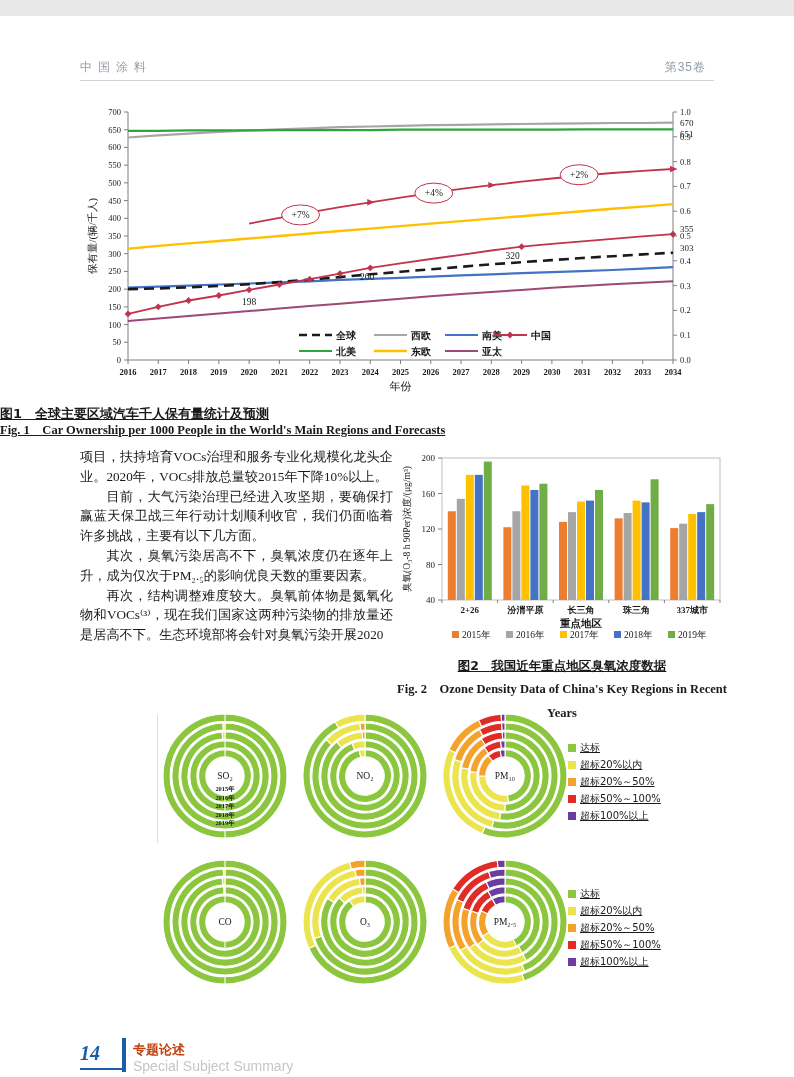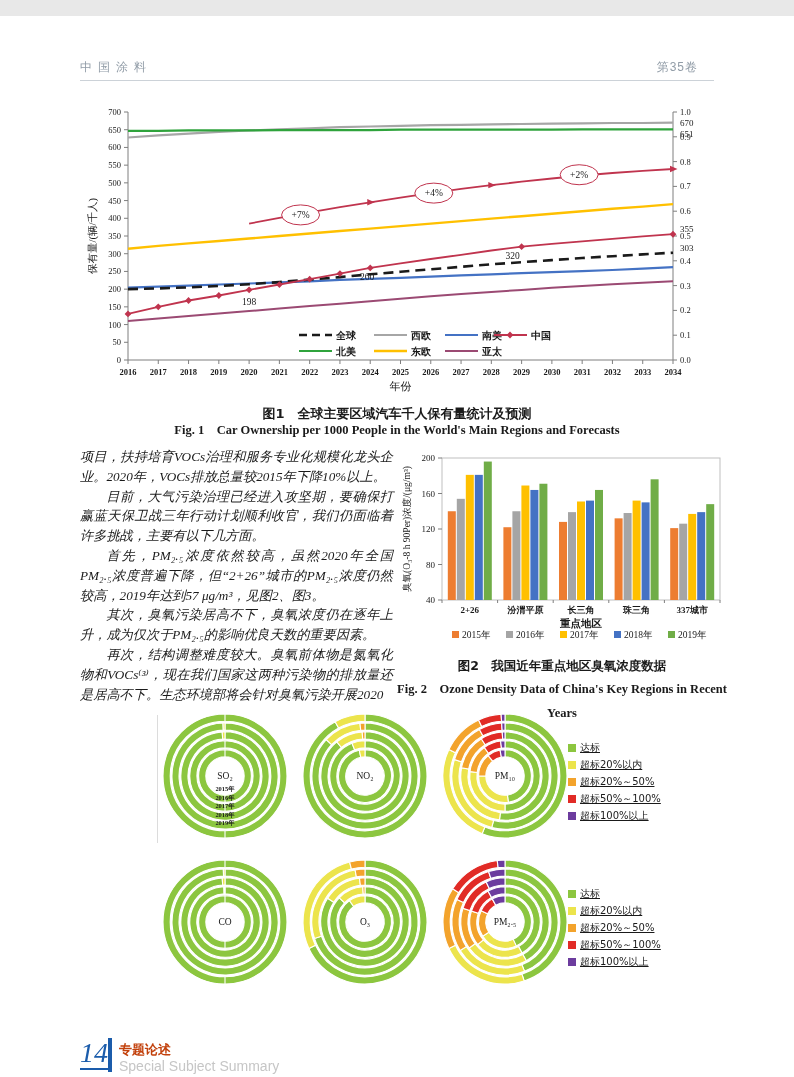--- a/index.html
+++ b/index.html
@@ -2,45 +2,45 @@
 <html><head>
 <meta charset="utf-8">
 <style>
   html,body{margin:0;padding:0;background:#e8e8e8;}
   .page{position:relative;width:794px;height:1077px;background:#ffffff;margin:16px auto;
         font-family:"Liberation Serif","DejaVu Serif",serif;color:#1a1a1a;overflow:hidden;}
   
   .hdr{position:absolute;left:80px;right:80px;top:42px;height:22px;border-bottom:1px solid #ccd2d8;
        font-family:"Liberation Sans","DejaVu Sans",sans-serif;font-size:12px;color:#919ca7;}
   .hdr .jl{position:absolute;left:0;bottom:4px;letter-spacing:6px;}
-  .hdr .vol{position:absolute;right:16px;bottom:4px;letter-spacing:1px;}
+  .hdr .vol{position:absolute;right:8px;bottom:4px;letter-spacing:1px;}
   
   .fig1{position:absolute;left:82px;top:86px;width:640px;height:302px;}
-  .cap{position:absolute;left:0;width:794px;text-align:center;line-height:17px;}
+  .cap{position:absolute;left:0;width:794px;text-align:left;line-height:17px;text-decoration:underline;}
   .cap .zh{font-family:"DejaVu Sans","Liberation Sans",sans-serif;font-weight:bold;font-size:13px;}
   .cap .en{font-family:"Liberation Serif","DejaVu Serif",serif;font-weight:bold;font-size:12.5px;}
   .cap1{top:389px;}
   
-  .coltext{position:absolute;left:80px;top:431px;width:313px;font-size:13.2px;line-height:19.8px;text-align:justify;font-style:italic;}
+  .coltext{position:absolute;left:80px;top:431px;width:313px;font-size:13.2px;line-height:19.8px;text-align:justify;}
   .coltext p{margin:0;text-indent:2em;}
   .coltext p.noindent{text-indent:0;}
   .fig2col{position:absolute;left:396px;top:432px;width:332px;text-align:center;}
-  .fig2col .zh{font-family:"DejaVu Sans","Liberation Sans",sans-serif;font-weight:bold;font-size:12.5px;margin-top:4px;}
+  .fig2col .zh{font-family:"DejaVu Sans","Liberation Sans",sans-serif;font-weight:bold;font-size:12.5px;margin-top:4px;text-decoration:underline;}
   .fig2col .en{font-weight:bold;font-size:12.5px;line-height:24px;margin-top:2px;}
   
   .fig3{position:absolute;left:80px;top:693px;width:648px;height:330px;}
   .donut{position:absolute;width:126px;height:126px;}
   .f3legend{position:absolute;width:150px;font-family:"DejaVu Sans","Liberation Sans",sans-serif;font-size:10px;color:#1a1a1a;}
   .f3legend .li{display:flex;align-items:center;height:17px;text-decoration:underline;}
   .f3legend .sq{width:8px;height:8px;margin-right:4px;flex:none;}
   .vdiv{position:absolute;left:77px;top:6px;width:1px;height:128px;background:#dcdcdc;}
   .cap3{top:959px;}
   
   .ftr{position:absolute;left:80px;top:1022px;display:flex;align-items:flex-start;}
-  .ftr .pg{font-style:italic;font-weight:normal;font-size:28px;color:#1b5cab;line-height:30px;padding-right:0;border-bottom:2px solid #1b5cab;}
+  .ftr .pg{font-style:italic;font-weight:bold;font-size:20px;color:#1b5cab;line-height:30px;padding-right:22px;border-bottom:2px solid #1b5cab;}
   .ftr .bar{width:4px;height:34px;background:#1b5cab;margin-right:7px;}
   .ftr .sec-zh{font-family:"DejaVu Sans","Liberation Sans",sans-serif;font-weight:bold;font-size:13px;color:#c2410c;line-height:16px;margin-top:4px;}
   .ftr .sec-en{font-family:"Liberation Sans","DejaVu Sans",sans-serif;font-size:14px;color:#c6c6c6;}
   
   svg text{font-family:"Liberation Serif","DejaVu Serif",serif;fill:#1a1a1a;}
   svg .sanst{font-family:"DejaVu Sans","Liberation Sans",sans-serif;}
 </style>
 </head>
 <body>
 
@@ -202,21 +202,20 @@
   </div>
 
   <div class="cap cap1">
     <div class="zh">图1　全球主要区域汽车千人保有量统计及预测</div>
     <div class="en">Fig. 1　Car Ownership per 1000 People in the World's Main Regions and Forecasts</div>
   </div>
 
   <div class="coltext">
     <p class="noindent">项目，扶持培育VOCs治理和服务专业化规模化龙头企业。2020年，VOCs排放总量较2015年下降10%以上。</p>
     <p>目前，大气污染治理已经进入攻坚期，要确保打赢蓝天保卫战三年行动计划顺利收官，我们仍面临着许多挑战，主要有以下几方面。</p>
-    <p>首先，PM₂.₅浓度依然较高，虽然2020年全国PM₂.₅浓度普遍下降，但“2+26”城市的PM₂.₅浓度仍然较高，2019年达到57 μg/m³，见图2、图3。</p>
     <p>其次，臭氧污染居高不下，臭氧浓度仍在逐年上升，成为仅次于PM₂.₅的影响优良天数的重要因素。</p>
     <p>再次，结构调整难度较大。臭氧前体物是氮氧化物和VOCs⁽³⁾，现在我们国家这两种污染物的排放量还是居高不下。生态环境部将会针对臭氧污染开展2020</p>
   </div>
 
   <div class="fig2col">
     <svg id="fig2svg" width="332" height="202" viewBox="0 0 332 202">
         <rect x="46" y="10" width="278" height="142" fill="none" stroke="#bfbfbf" stroke-width="1"></rect>
         <line x1="42" y1="152" x2="46" y2="152" stroke="#7f7f7f"></line>
         <text x="39" y="155" text-anchor="end" font-size="9">40</text>
         <line x1="42" y1="116.5" x2="46" y2="116.5" stroke="#7f7f7f"></line>

